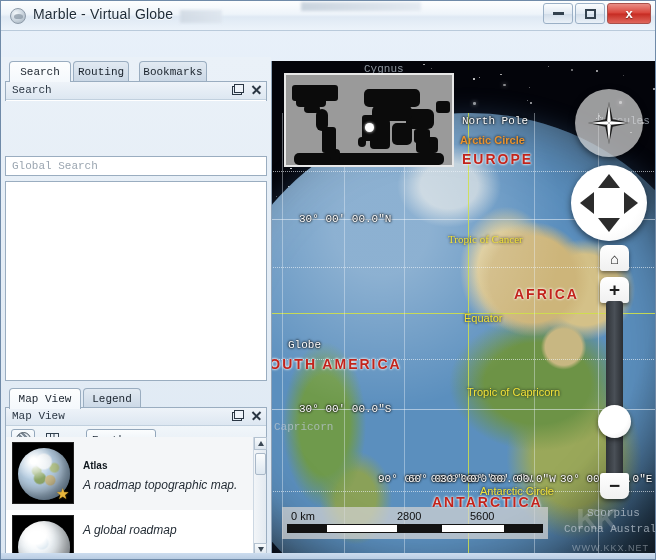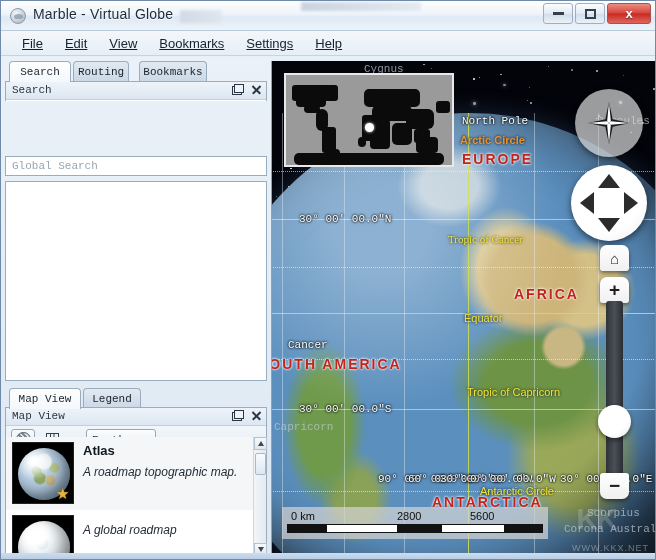--- a/index.html
+++ b/index.html
@@ -202,21 +202,21 @@
     background:
       radial-gradient(circle at 34% 24%, #ffffff 0 20%, rgba(255,255,255,0) 40%),
       radial-gradient(circle at 46% 42%, #cfe0ec 0 14%, rgba(0,0,0,0) 18%),
       radial-gradient(circle at 40% 38%, #eef4f8 0 60%, #c8d8e6 100%);
   }
   .star {
     position:absolute; right:2px; bottom:2px; width:15px; height:15px;
     color:#e8b53a; font-size:15px; line-height:15px; text-shadow:0 0 2px #7a5a10;
   }
   .mv-txt { flex:1; min-width:0; padding-top:1px; }
-  .mv-title { font-size:13px; font-weight:bold; color:#10181f; }
+  .mv-title { font-size:10px; font-weight:bold; color:#10181f;margin-top:17px; }
   .mv-desc { font-size:12px; font-style:italic; color:#232c35; margin-top:7px; line-height:14px; }
   #mv-scroll {
     position:absolute; right:0; top:29px; bottom:0; width:13px;
     background:linear-gradient(90deg,#f2f5f8,#e3eaf1);
     border-left:1px solid #cdd8e3;
   }
   .sc-arrow {
     position:absolute; left:0; width:13px; height:13px;
     background:linear-gradient(#f7fafc,#dde6ef); border:1px solid #b4c2d0;
     display:flex; align-items:center; justify-content:center;
@@ -388,28 +388,20 @@
     <div class="winbtn" id="btn-max">
       <div class="glyph">
           <i></i>
         </div>
     </div>
     <div class="winbtn" id="btn-close">
       <div class="glyph">x</div>
     </div>
   </div>
 
-  <div id="menubar">
-    <div class="menu-item"><u>File</u></div>
-    <div class="menu-item"><u>Edit</u></div>
-    <div class="menu-item"><u>View</u></div>
-    <div class="menu-item"><u>Bookmarks</u></div>
-    <div class="menu-item"><u>Settings</u></div>
-    <div class="menu-item"><u>Help</u></div>
-  </div>
 
   <div id="leftpanel">
 
     <div class="tabrow">
       <div class="tab active" style="left:0px;width:62px;">
           <span>Search</span>
         </div>
       <div class="tab" style="left:64px;width:56px;">
           <span>Routing</span>
         </div>
@@ -758,21 +750,21 @@
         <div class="mlabel lbl-white" style="left: 136px; top: 412px;">60° 00' 00.0"W</div>
         <div class="mlabel lbl-white" style="left: 168px; top: 412px;">30° 00' 00.0"W</div>
         <div class="mlabel lbl-white" style="left: 198px; top: 412px;">0° 00' 00.0"W</div>
         <div class="mlabel lbl-white" style="left: 288px; top: 412px;">30° 00' 00.0"E</div>
         <div class="mlabel lbl-white" style="left: 190px; top: 54px;">North Pole</div>
         <div class="mlabel lbl-orange" style="left: 188px; top: 73px;">Arctic Circle</div>
         <div class="mlabel lbl-red" style="left: 190px; top: 90px;">EUROPE</div>
         <div class="mlabel lbl-yellow" style="left: 176px; top: 172px; font-family: Liberation Serif, serif;">Tropic of Cancer</div>
         <div class="mlabel lbl-red" style="left: 242px; top: 225px;">AFRICA</div>
         <div class="mlabel lbl-yellow" style="left: 192px; top: 251px;">Equator</div>
-        <div class="mlabel lbl-white" style="left: 16px; top: 278px;">Cancer</div>
+        <div class="mlabel lbl-white" style="left: 16px; top: 278px;">Globe</div>
         <div class="mlabel lbl-red" style="left: -14px; top: 295px;">SOUTH AMERICA</div>
         <div class="mlabel lbl-yellow" style="left: 195px; top: 325px;">Tropic of Capricorn</div>
         <div class="mlabel lbl-yellow" style="left: 208px; top: 424px;">Antarctic Circle</div>
         <div class="mlabel lbl-red" style="left: 160px; top: 433px;">ANTARCTICA</div>
         <div class="mlabel lbl-star" style="left: 92px; top: 2px;">Cygnus</div>
         <div class="mlabel lbl-star" style="left: 325px; top: 54px;">Hercules</div>
         <div class="mlabel lbl-star" style="left: 2px; top: 360px;">Capricorn</div>
         <div class="mlabel lbl-star" style="left: 315px; top: 446px;">Scorpius</div>
         <div class="mlabel lbl-star" style="left: 292px; top: 462px;">Corona Australis</div>
       </div>

